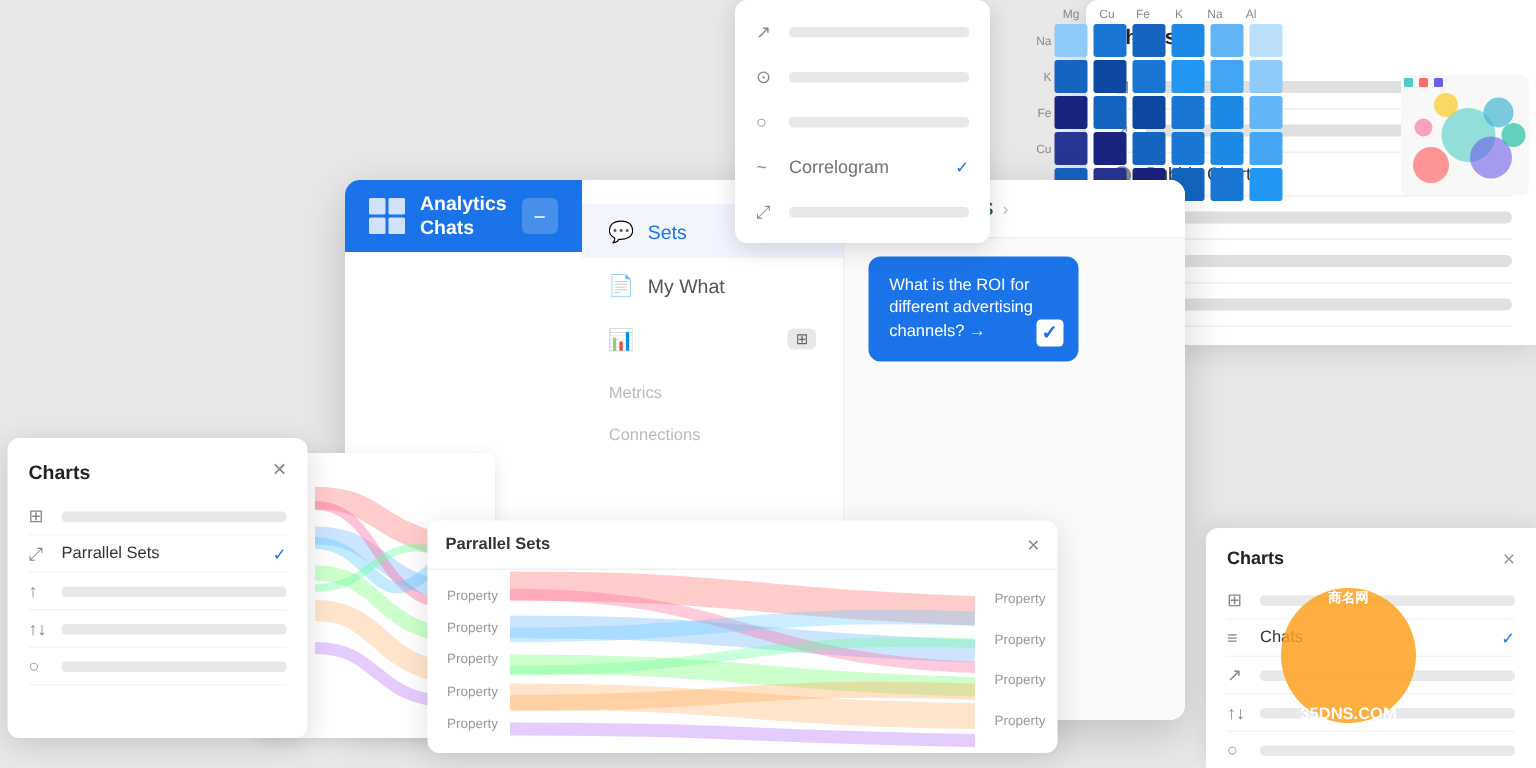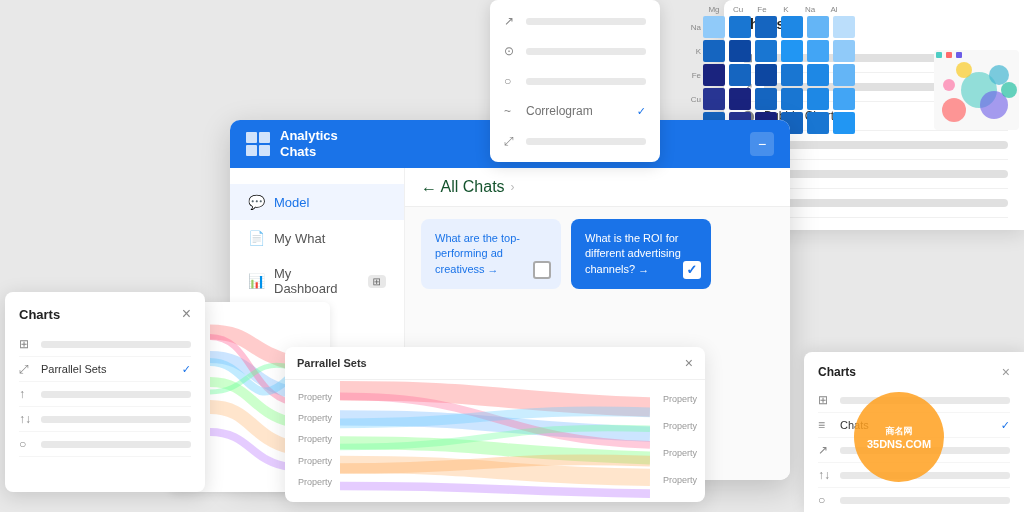--- a/index.html
+++ b/index.html
@@ -93,21 +93,21 @@
       position: absolute;
       top: 120px;
       left: 230px;
       width: 560px;
       height: 360px;
       background: #fff;
       border-radius: 10px;
       box-shadow: 0 8px 30px rgba(0,0,0,0.18);
       overflow: hidden;
       display: flex;
-      flex-direction: column;
+      flex-direction: row;
     }
     .app-header {
       background: #1a73e8;
       height: 48px;
       display: flex;
       align-items: center;
       padding: 0 16px;
       gap: 10px;
     }
     .app-header .app-icon {
@@ -473,21 +473,21 @@
     .watermark {
       position: absolute;
       bottom: 30px;
       right: 80px;
       width: 90px;
       height: 90px;
       border-radius: 50%;
       background: rgba(255, 160, 30, 0.85);
       display: flex;
       align-items: center;
-      justify-content: center;
+      justify-content: space-between;
       flex-direction: column;
       z-index: 50;
     }
     .watermark .wm-line1 { font-size: 9px; color: #fff; font-weight: bold; }
     .watermark .wm-line2 { font-size: 11px; color: #fff; font-weight: bold; }
 
     
     .hm-labels-top {
       display: flex;
       gap: 2px;
@@ -656,48 +656,43 @@
       <div>Analytics</div>
       <div>Chats</div>
     </div>
     <div class="collapse-btn">−</div>
   </div>
   <div class="app-body">
 
     <div class="sidebar">
       <div class="sidebar-item active">
         <span class="si-icon">💬</span>
-        <span>Model</span>
+        <span>Sets</span>
       </div>
       <div class="sidebar-item">
         <span class="si-icon">📄</span>
         <span>My What</span>
       </div>
       <div class="sidebar-item">
         <span class="si-icon">📊</span>
-        <span>My Dashboard</span>
         <span class="si-badge">⊞</span>
       </div>
       <div style="padding:8px 18px;font-size:11px;color:#bbb;margin-top:4px;">Metrics</div>
       <div style="padding:8px 18px;font-size:11px;color:#bbb;">Connections</div>
     </div>
 
     <div class="main-content">
       <div class="breadcrumb-bar">
         <div class="bc-item">
           <span>← All Chats</span>
         </div>
         <span class="bc-sep">›</span>
       </div>
       <div class="chat-area">
         <div class="suggestion-cards">
-          <div class="sug-card">
-            <span>What are the top-performing ad creativess →</span>
-            <div class="card-checkbox"></div>
-          </div>
           <div class="sug-card selected">
             <span>What is the ROI for different advertising channels? →</span>
             <div class="card-checkbox">
               <span class="checkmark-white">✓</span>
             </div>
           </div>
         </div>
       </div>
     </div>
   </div>

